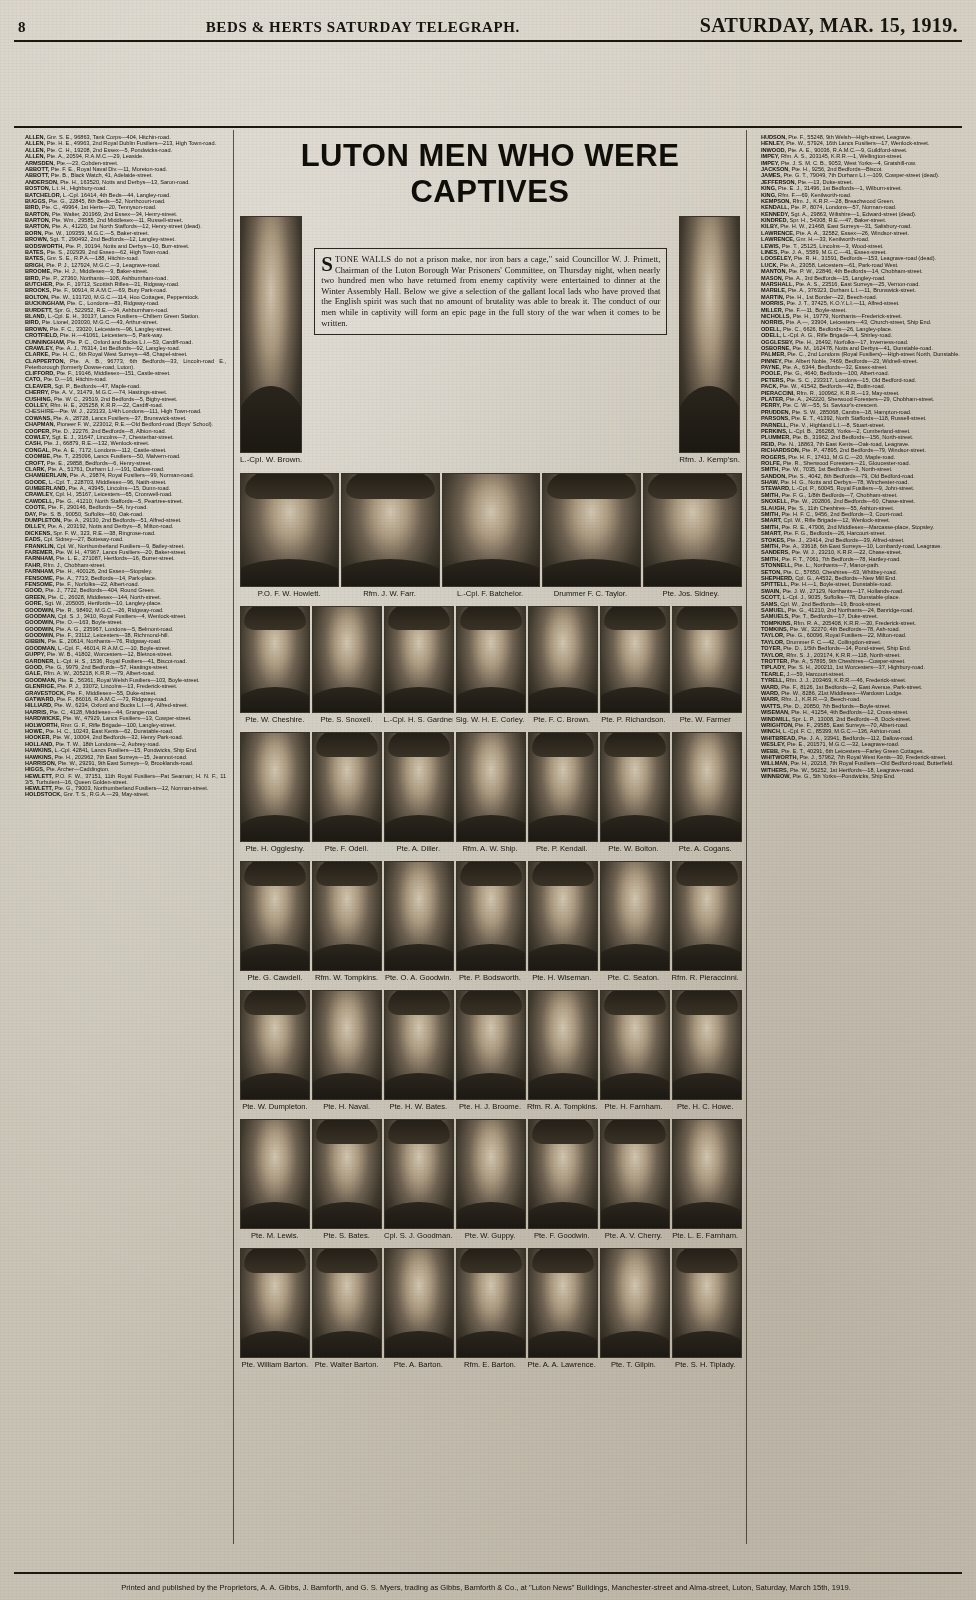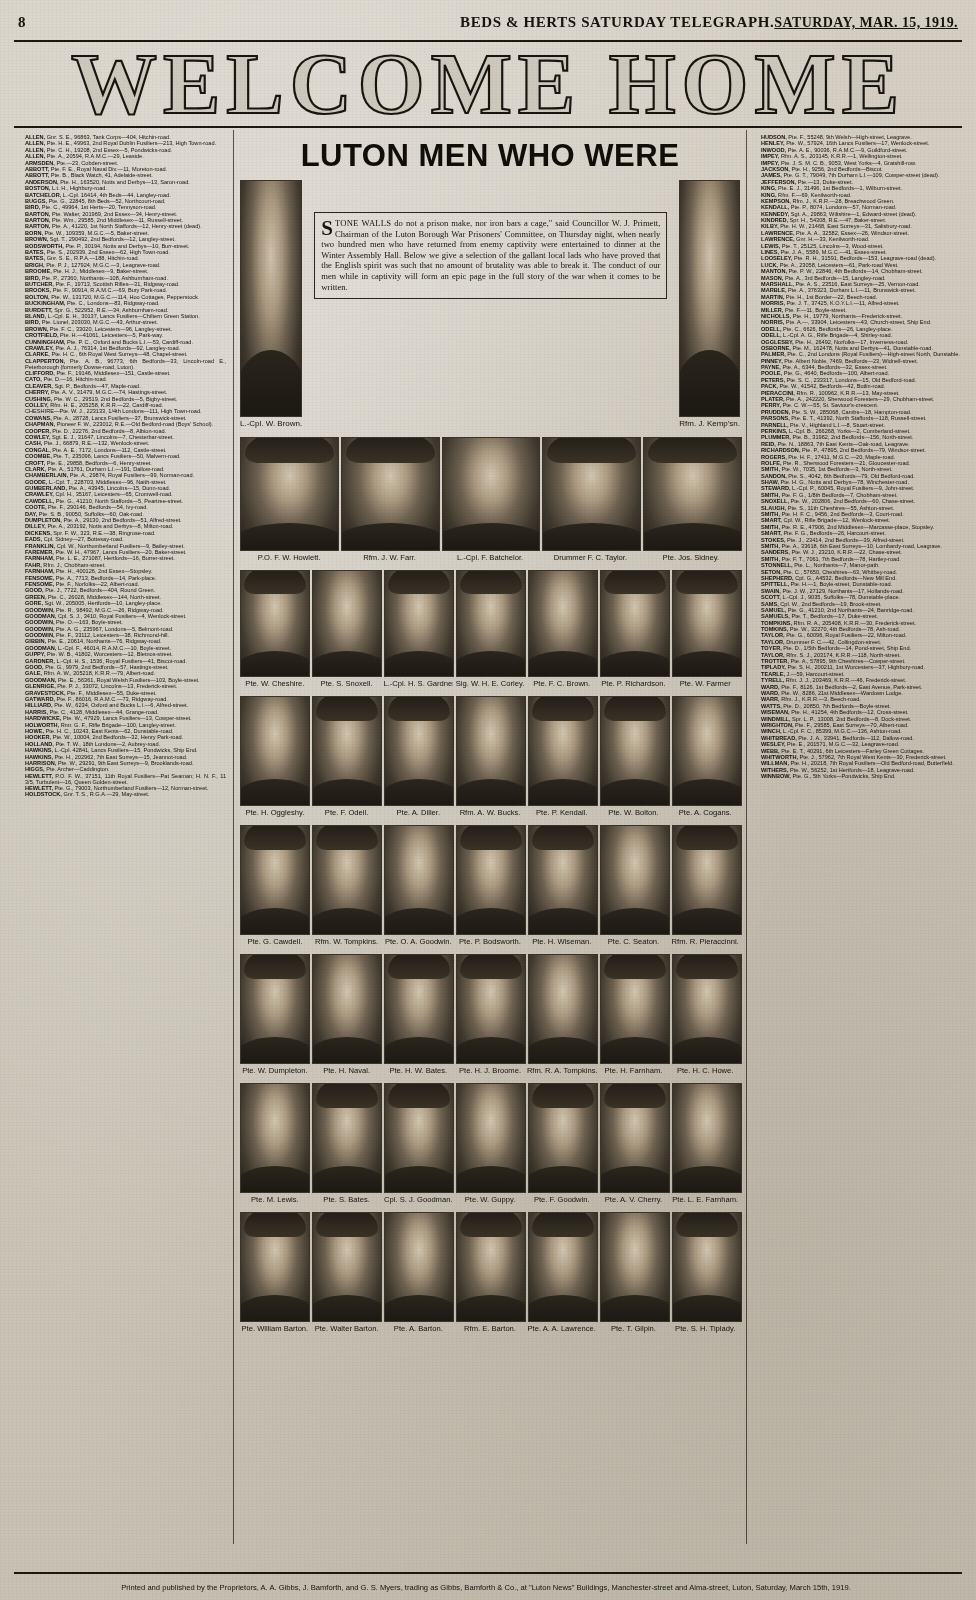--- a/index.html
+++ b/index.html
@@ -34,27 +34,26 @@
     justify-content: space-between;
     font-weight: bold;
   }
   .mast-page-no {
     font-size: 15px;
     letter-spacing: 0.5px;
   }
   .mast-title {
     font-size: 15px;
     letter-spacing: 0.6px;
-    text-align: right;
+    text-align: center;
     flex: 1;
   }
   .mast-date {
-    font-size: 14px;
+    font-size: 20px;
     letter-spacing: 0.4px;
-    text-decoration: underline;
   }
   .rule-top {
     position: absolute;
     left: 14px; right: 14px; top: 40px;
     height: 2px;
     background: #1b180f;
   }
   
   .welcome {
     position: absolute;
@@ -253,21 +252,20 @@
 <div class="page">
   <div class="paper"></div>
 
   <div class="masthead">
     <div class="mast-page-no">8</div>
     <div class="mast-title">BEDS &amp; HERTS SATURDAY TELEGRAPH.</div>
     <div class="mast-date">SATURDAY, MAR. 15, 1919.</div>
   </div>
   <div class="rule-top"></div>
 
-  <div class="welcome">WELCOME HOME</div>
   <div class="rule-under-welcome"></div>
 
   <div class="vrule l"></div>
   <div class="vrule r"></div>
 
   <div class="col-left" id="colLeft">
       <p class="entry"><b>ALLEN,</b> Gnr. S. E., 96863, Tank Corps—404, Hitchin-road.</p>
       <p class="entry"><b>ALLEN,</b> Pte. H. E., 49963, 2nd Royal Dublin Fusiliers—213, High Town-road.</p>
       <p class="entry"><b>ALLEN,</b> Pte. C. H., 19208, 2nd Essex—5, Pondwicks-road.</p>
       <p class="entry"><b>ALLEN,</b> Pte. A., 20594, R.A.M.C.—29, Leaside.</p>
@@ -471,20 +469,21 @@
       <p class="entry"><b>WEBB,</b> Pte. E. T., 40291, 6th Leicesters—Farley Green Cottages.</p>
       <p class="entry"><b>WHITWORTH,</b> Pte. J., 57962, 7th Royal West Kents—30, Frederick-street.</p>
       <p class="entry"><b>WILLMAN,</b> Pte. H., 20218, 7th Royal Fusiliers—Old Bedford-road, Butterfield.</p>
       <p class="entry"><b>WITHERS,</b> Pte. W., 56252, 1st Hertfords—18, Leagrave-road.</p>
       <p class="entry"><b>WINNBOW,</b> Pte. G., 5th Yorks—Pondwicks, Ship End.</p>
     </div>
 
   <div class="centre">
     <div class="headline">
       <div>LUTON MEN WHO WERE</div>
+      <div>CAPTIVES</div>
     </div>
 
     <div class="topgrid">
       <div class="portrait-wrap" style="width:150px">
         <div class="portrait" style="height:235px">
           <div class="face"></div>
           <div class="shoulder"></div>
         </div>
         <div class="cap">L.-Cpl. W. Brown.</div>
       </div>
@@ -651,21 +650,21 @@
             <div class="thumb nohat" style="height: 108px;">
               <div class="face"></div>
               <div class="shoulder"></div>
             </div>
           </div>
         </div>
         <div class="rowcaps">
           <span>Pte. H. Oggleshy.</span>
           <span>Pte. F. Odell.</span>
           <span>Pte. A. Diller.</span>
-          <span>Rfm. A. W. Bucks.</span>
+          <span>Rfm. A. W. Ship.</span>
           <span>Pte. P. Kendall.</span>
           <span>Pte. W. Bolton.</span>
           <span>Pte. A. Cogans.</span>
         </div>
         <div class="strip">
           <div class="cell">
             <div class="thumb" style="height: 108px;">
               <div class="face"></div>
               <div class="shoulder"></div>
               <div class="hat"></div>

